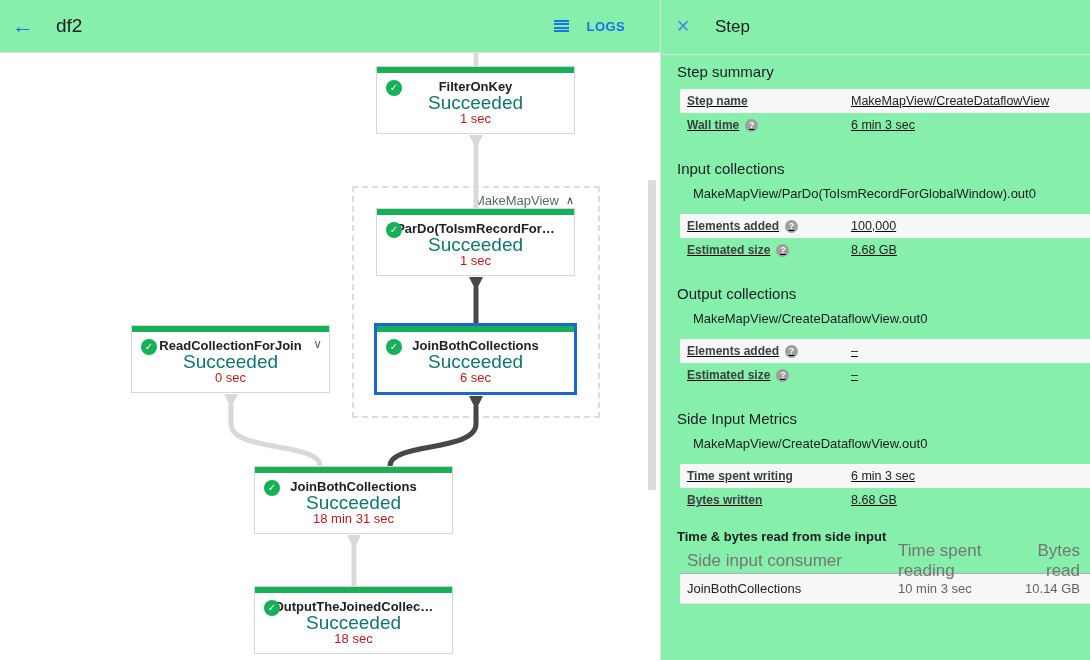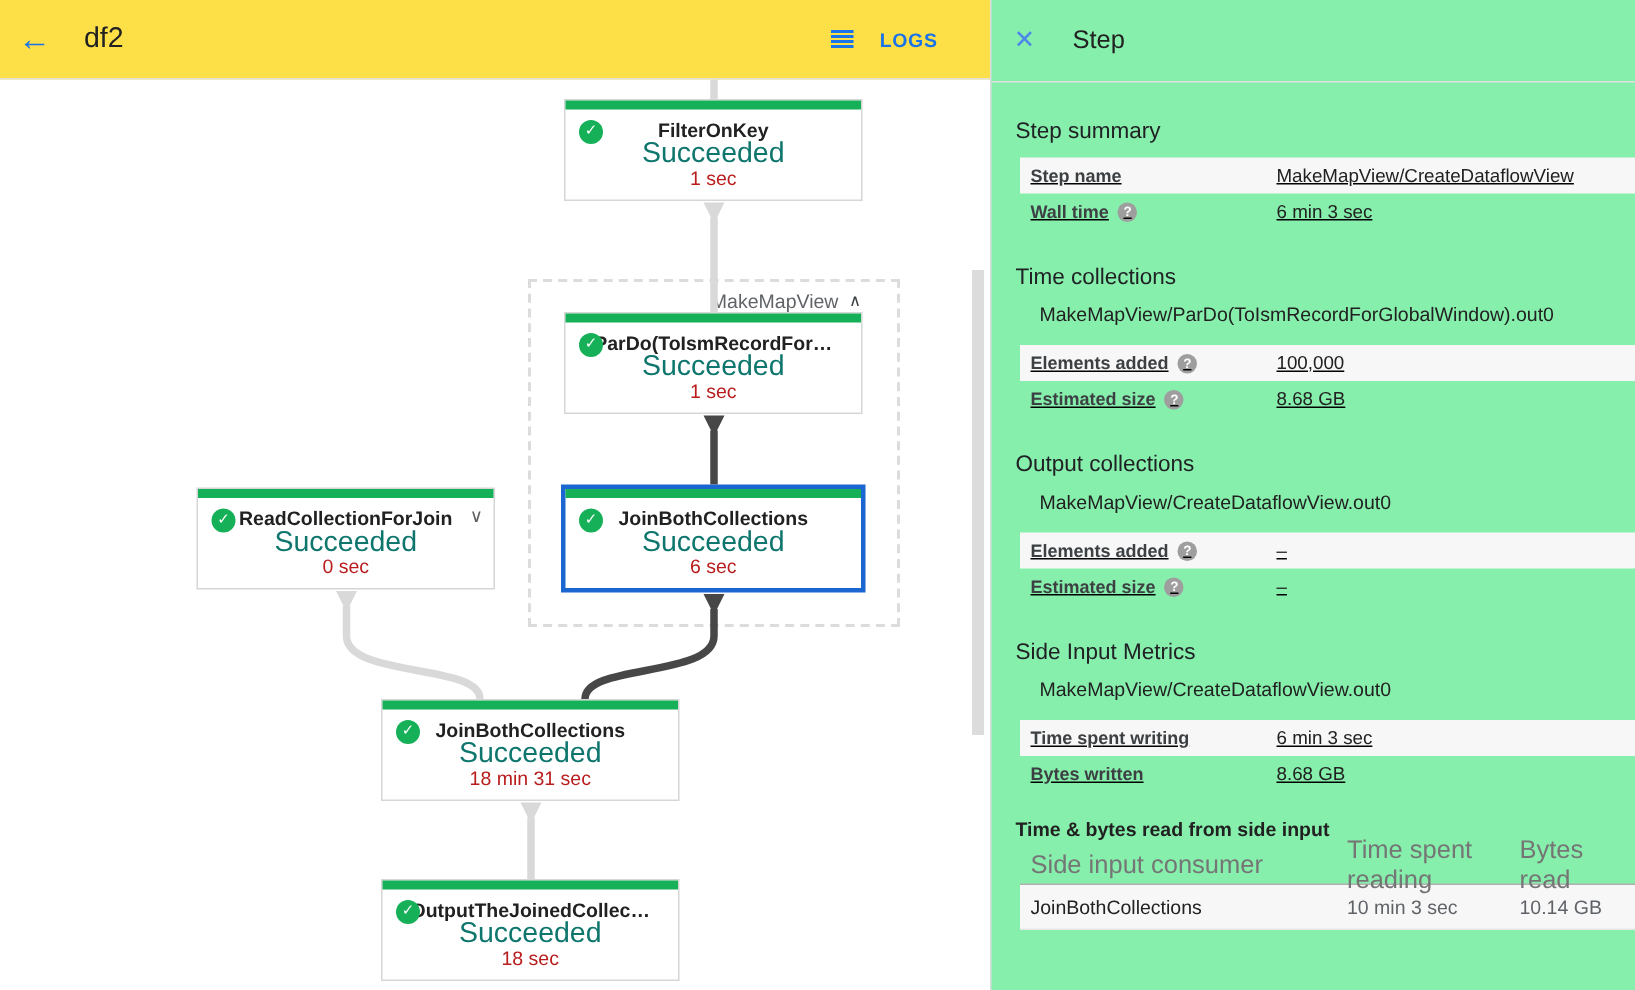--- a/index.html
+++ b/index.html
@@ -1,21 +1,21 @@
 <!DOCTYPE html>
 <html><head>
 <meta charset="utf-8">
 <style>
   html,body{margin:0;padding:0;background:#fff;}
   body{font-family:"Liberation Sans","DejaVu Sans",sans-serif;-webkit-font-smoothing:antialiased;}
   .app{position:relative;width:1090px;height:660px;overflow:hidden;background:#fff;}
 
   
   .graph-pane{position:absolute;left:0;top:0;width:660px;height:660px;background:#fff;}
-  .graph-header{position:absolute;left:0;top:0;width:660px;height:52px;border-bottom:1px solid #e0e0e0;display:flex;align-items:center;background:#fde047;z-index:5;}
+  .graph-header{position:absolute;left:0;top:0;width:660px;height:52px;border-bottom:1px solid #e0e0e0;display:flex;align-items:center;background:#86efac;z-index:5;}
   .back-btn{width:30px;height:30px;margin-left:8px;border:none;background:none;color:#1a73e8;font-size:22px;line-height:30px;text-align:center;cursor:pointer;padding:0;}
   .back-btn::after{content:"←";}
   .job-title{margin-left:18px;font-size:19px;color:#212121;}
   .logs-btn{margin-left:auto;margin-right:33px;display:flex;align-items:center;gap:18px;border:none;background:none;color:#1a73e8;font-size:13px;font-weight:bold;letter-spacing:.4px;cursor:pointer;padding:4px 2px;}
   .logs-icon{display:inline-block;width:15px;height:12px;background:linear-gradient(#1a73e8 0 2px,transparent 2px 3.3px,#1a73e8 3.3px 5.3px,transparent 5.3px 6.6px,#1a73e8 6.6px 8.6px,transparent 8.6px 10px,#1a73e8 10px 12px);}
 
   .graph-canvas{position:absolute;left:0;top:0;width:660px;height:660px;}
 
   .group-box{position:absolute;left:352px;top:186px;width:248px;height:232px;border:2px dashed #dcdcdc;box-sizing:border-box;z-index:1;}
   .group-label{position:absolute;right:24px;top:5px;font-size:13px;color:#5f6368;display:flex;align-items:center;gap:7px;cursor:pointer;}
@@ -38,38 +38,38 @@
   .vscrollbar{position:absolute;left:648px;top:180px;width:8px;height:310px;background:#dcdcdc;z-index:6;cursor:pointer;}
 
   
   .detail-pane{position:absolute;left:660px;top:0;width:430px;height:660px;background:#86efac;border-left:1px solid #dadce0;box-sizing:border-box;overflow:hidden;}
   .detail-header{height:54px;border-bottom:1px solid #e0e0e0;display:flex;align-items:center;}
   .close-btn{width:28px;height:28px;margin-left:8px;border:none;background:none;color:#4c86e8;font-size:17px;line-height:28px;text-align:center;cursor:pointer;padding:0;}
   .close-btn::after{content:"✕";}
   .panel-title{margin-left:18px;font-size:17px;color:#212121;}
 
   .section-title{font-size:15px;font-weight:400;color:#202124;margin:23px 16px 9px 16px;}
-  .section-title.first{margin-top:24px;}
+  .section-title.first{margin-top:8px;}
   .collection-name{font-size:13px;color:#212121;margin:2px 16px 13px 32px;}
 
   .kv-rows{margin-left:19px;text-decoration:underline;}
   .kv-row{display:flex;align-items:center;height:24px;padding-left:7px;font-size:12px;}
   .kv-row.odd{background:#f7f7f7;}
   .kv-label{font-weight:bold;color:#3c4043;width:164px;display:flex;align-items:center;gap:6px;}
   .help-icon{display:inline-block;width:13px;height:13px;border-radius:50%;background:#9e9e9e;color:#fff;font-size:9px;font-weight:bold;line-height:13px;text-align:center;cursor:pointer;}
   .help-icon::after{content:"?";}
   .kv-value{font-size:12.5px;color:#212121;}
 
   .table-title{font-size:13px;font-weight:bold;color:#212121;margin:17px 16px 4px 16px;}
   .si-table{margin-left:19px;}
   .si-head{display:flex;align-items:center;height:25px;padding-left:7px;font-size:17px;color:#757575;border-bottom:1px solid #b0b0b0;}
   .si-row{display:flex;align-items:center;height:29px;padding-left:7px;font-size:13px;background:#f7f7f7;border-bottom:1px solid #e6e6e6;cursor:pointer;}
   .col-consumer{width:211px;}
   .col-time{width:115px;}
-  .col-bytes{flex:1;text-align:left;}
+  .col-bytes{flex:1;text-align:right;padding-right:10px;}
   .si-row .col-consumer{color:#212121;}
   .si-row .col-time,.si-row .col-bytes{color:#5f6368;}
 </style>
 </head>
 <body>
 
 <div class="app">
 
   <div class="graph-pane">
 
@@ -178,21 +178,21 @@
       </div>
       <div class="kv-row">
         <span class="kv-label">
             <span>Wall time</span>
             <span class="help-icon"></span>
           </span>
         <span class="kv-value">6 min 3 sec</span>
       </div>
     </div>
 
-    <div class="section-title">Time collections</div>
+    <div class="section-title">Input collections</div>
     <div class="collection-name">MakeMapView/ParDo(ToIsmRecordForGlobalWindow).out0</div>
     <div class="kv-rows">
       <div class="kv-row odd">
         <span class="kv-label">
             <span>Elements added</span>
             <span class="help-icon"></span>
           </span>
         <span class="kv-value">100,000</span>
       </div>
       <div class="kv-row">

